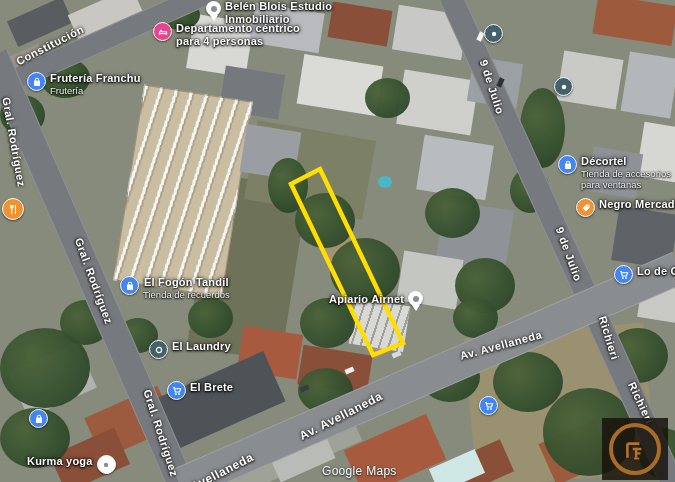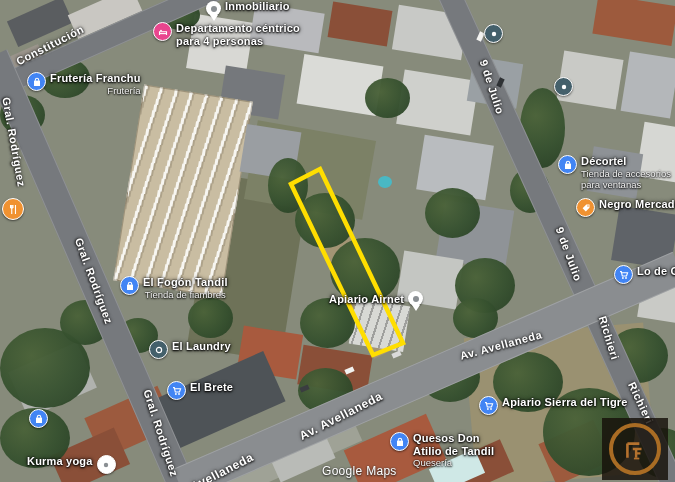--- a/index.html
+++ b/index.html
@@ -148,38 +148,39 @@
   <div class="street" style="left:94px;top:281px;transform:translate(-50%,-50%) rotate(70deg);">Gral. Rodríguez</div>
   <div class="street" style="left:161px;top:433px;transform:translate(-50%,-50%) rotate(72deg);">Gral. Rodríguez</div>
   <div class="street" style="left:492px;top:87px;transform:translate(-50%,-50%) rotate(72deg);">9 de Julio</div>
   <div class="street" style="left:569px;top:254px;transform:translate(-50%,-50%) rotate(70deg);">9 de Julio</div>
   <div class="street" style="left:609px;top:338px;transform:translate(-50%,-50%) rotate(73deg);">Richieri</div>
   <div class="street" style="left:641px;top:403px;transform:translate(-50%,-50%) rotate(65deg);">Richieri</div>
   <div class="street" style="left:341px;top:416px;transform:translate(-50%,-50%) rotate(-27deg);font-size:12px;">Av. Avellaneda</div>
   <div class="street" style="left:501px;top:345px;transform:translate(-50%,-50%) rotate(-15deg);">Av. Avellaneda</div>
   <div class="street" style="left:212px;top:477px;transform:translate(-50%,-50%) rotate(-27deg);font-size:12px;">Av. Avellaneda</div>
 
-  <div class="place" style="left:27px;top:72px;text-align:right;">
+  <div class="place" style="left:27px;top:72px;">
     <span class="ic blue">
         <svg width="10" height="10" viewBox="0 0 10 10">
           <path d="M2 3.6h6V9H2z" fill="#fff"></path>
           <path d="M3.4 3.8V2.8a1.6 1.6 0 0 1 3.2 0v1" fill="none" stroke="#fff" stroke-width="1.1"></path>
         </svg>
       </span>
     <span class="ptxt">
         <span class="t">Frutería Franchu</span>
       <span class="s">Frutería</span>
       </span>
   </div>
 
   <div class="place" style="left:206px;top:0px;">
     <span class="wpin">
         <i></i>
       </span>
     <span class="ptxt">
+        <span class="t">Belén Blois Estudio</span>
       <span class="t">Inmobiliario</span>
       </span>
   </div>
 
   <div class="place" style="left:153px;top:22px;">
     <span class="ic pink">
         <svg width="10" height="10" viewBox="0 0 10 10">
           <path d="M1.5 8V4.8h7V8" fill="none" stroke="#fff" stroke-width="1.1"></path>
           <path d="M1.5 6.6h7" stroke="#fff" stroke-width="1.1"></path>
           <circle cx="3" cy="3.6" r=".9" fill="#fff"></circle>
@@ -248,21 +249,21 @@
 
   <div class="place" style="left:120px;top:276px;text-align:center;">
     <span class="ic blue">
         <svg width="10" height="10" viewBox="0 0 10 10">
           <path d="M2 3.6h6V9H2z" fill="#fff"></path>
           <path d="M3.4 3.8V2.8a1.6 1.6 0 0 1 3.2 0v1" fill="none" stroke="#fff" stroke-width="1.1"></path>
         </svg>
       </span>
     <span class="ptxt">
         <span class="t">El Fogón Tandil</span>
-      <span class="s">Tienda de fiambres</span>
+      <span class="s">Tienda de recuerdos</span>
       </span>
   </div>
 
 
   <div class="place" style="left:149px;top:340px;text-align:center;">
     <span class="ic slate">
         <svg width="10" height="10">
           <circle cx="5" cy="5" r="2.6" fill="none" stroke="#fff" stroke-width="1.2"></circle>
         </svg>
       </span>
@@ -297,44 +298,28 @@
     <span class="ptxt">
         <span class="t">Kurma yoga</span>
       </span>
     <span class="ic whit">
         <svg width="10" height="10">
           <circle cx="5" cy="5" r="2.2" fill="#8a8f93"></circle>
         </svg>
       </span>
   </div>
 
-  <div class="place" style="left:390px;top:432px;">
-    <span class="ic blue">
-        <svg width="10" height="10" viewBox="0 0 10 10">
-          <path d="M2 3.6h6V9H2z" fill="#fff"></path>
-          <path d="M3.4 3.8V2.8a1.6 1.6 0 0 1 3.2 0v1" fill="none" stroke="#fff" stroke-width="1.1"></path>
-        </svg>
-      </span>
-    <span class="ptxt">
-        <span class="t">Quesos Don</span>
-      <span class="t">Atilio de Tandil</span>
-      <span class="s">Quesería</span>
-      </span>
-  </div>
 
   <div class="place" style="left:479px;top:396px;">
     <span class="ic blue">
         <svg width="10" height="10" viewBox="0 0 10 10">
           <path d="M1 1.6h1.3l1 4.4h4.2l1.1-3.3H3" fill="none" stroke="#fff" stroke-width="1.1"></path>
           <circle cx="3.9" cy="8" r=".9" fill="#fff"></circle>
           <circle cx="7" cy="8" r=".9" fill="#fff"></circle>
         </svg>
-      </span>
-    <span class="ptxt">
-        <span class="t">Apiario Sierra del Tigre</span>
       </span>
   </div>
 
   <div class="place" style="left:329px;top:293px;">
     <span class="ptxt">
         <span class="t">Apiario  Airnet</span>
       </span>
     <span class="wpin" style="margin-top:-2px;">
         <i></i>
       </span>

